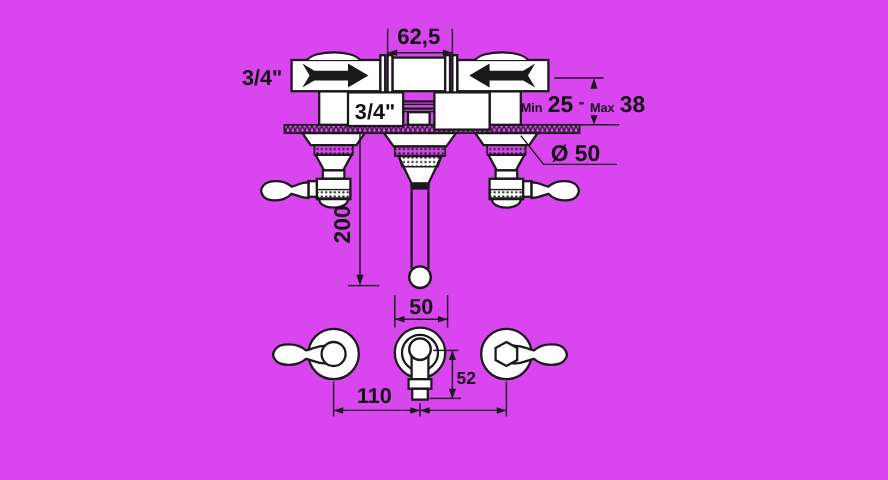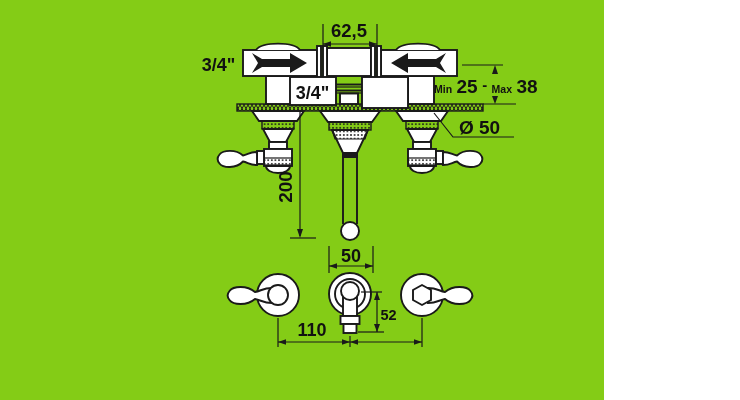--- a/index.html
+++ b/index.html
@@ -1,16 +1,16 @@
 <!DOCTYPE html>
 <html><head>
 <meta charset="utf-8">
 <style>
   html,body{margin:0;padding:0;background:#ffffff;}
-  .page{width:604px;height:400px;background:#84cc16;position:relative;overflow:hidden;}
+  .page{width:740px;height:400px;background:#d946ef;position:relative;overflow:hidden;}
   svg{display:block;}
   text{font-family:"Liberation Sans","DejaVu Sans",sans-serif;font-weight:bold;fill:#111111;}
   .dline{stroke:#1a1a1a;stroke-width:1.2;fill:none;}
   .mline{stroke:#1a1a1a;stroke-width:1.9;fill:none;}
   .wfill{fill:#ffffff;stroke:#1a1a1a;stroke-width:1.9;}
   .solid{fill:#1a1a1a;stroke:none;}
 </style>
 </head>
 <body>
 

